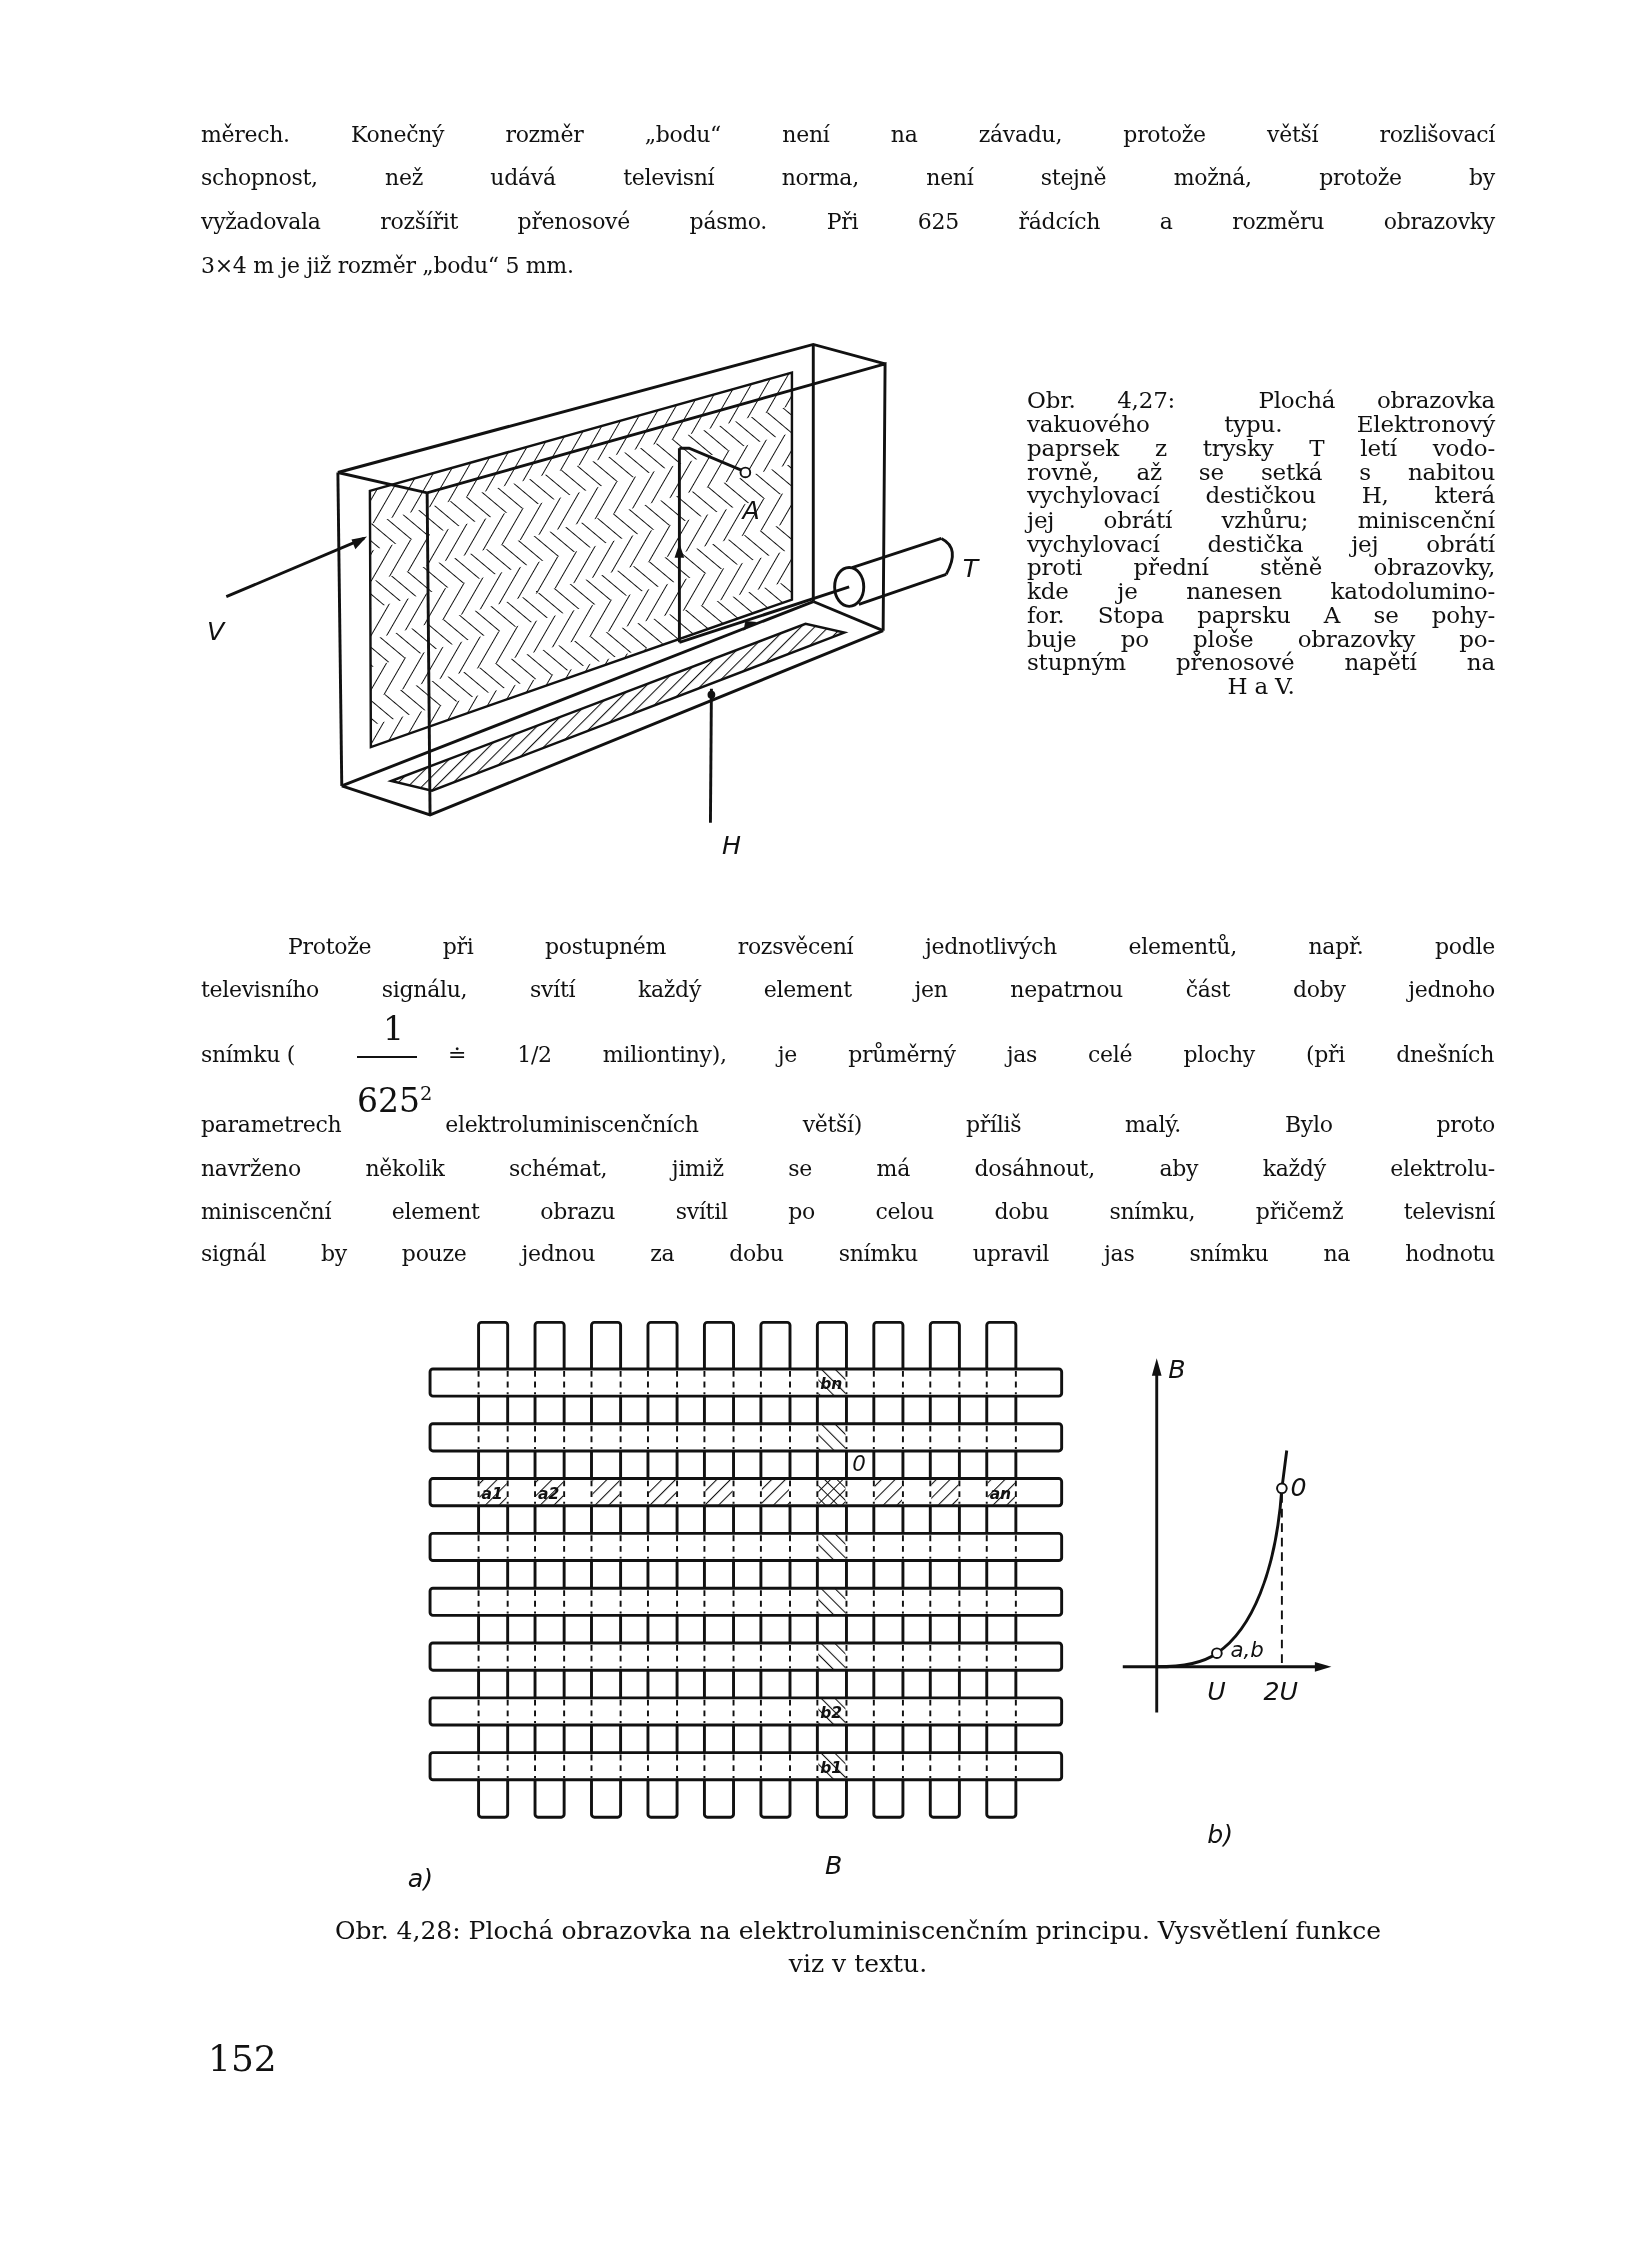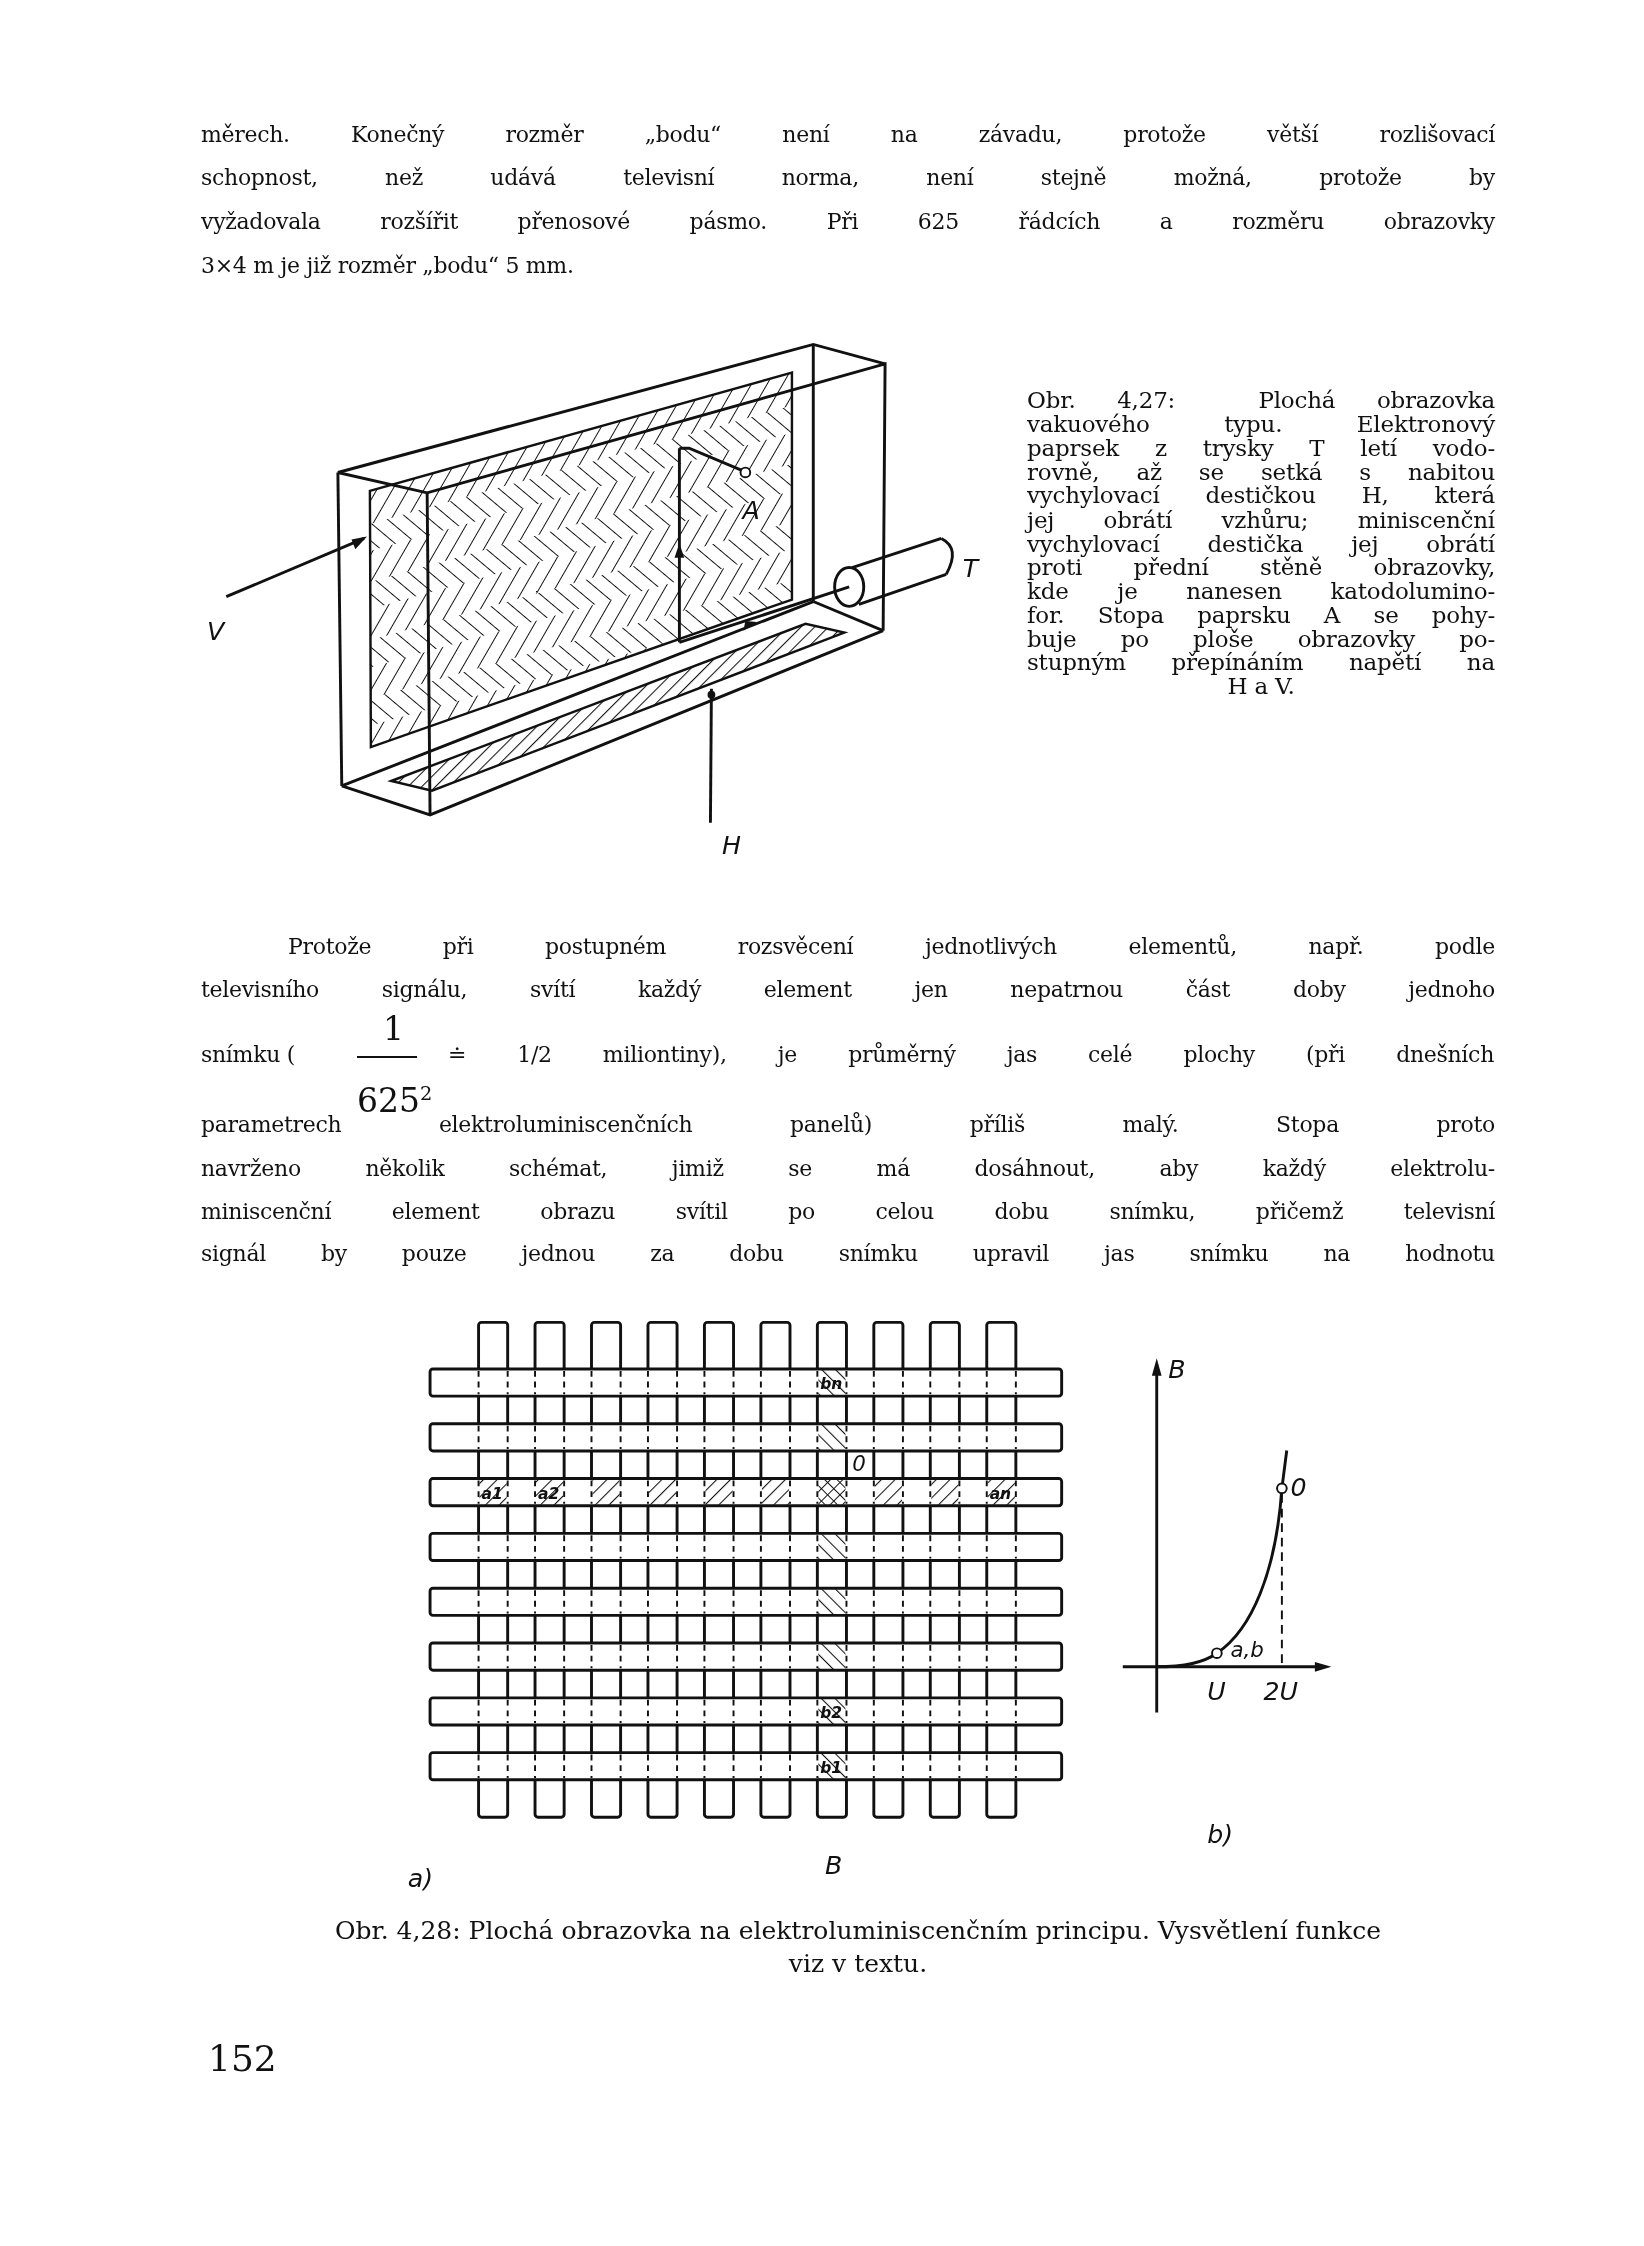--- a/index.html
+++ b/index.html
@@ -30,31 +30,31 @@
 <div class="cap" style="top:412px">vakuového typu. Elektronový</div>
 <div class="cap" style="top:436px">paprsek z trysky T letí vodo-</div>
 <div class="cap" style="top:460px">rovně, až se setká s nabitou</div>
 <div class="cap" style="top:483px">vychylovací destičkou H, která</div>
 <div class="cap" style="top:508px">jej obrátí vzhůru; miniscenční</div>
 <div class="cap" style="top:532px">vychylovací destička jej obrátí</div>
 <div class="cap" style="top:555px">proti přední stěně obrazovky,</div>
 <div class="cap" style="top:579px">kde je nanesen katodolumino-</div>
 <div class="cap" style="top:603px">for. Stopa paprsku A se pohy-</div>
 <div class="cap" style="top:627px">buje po ploše obrazovky po-</div>
-<div class="cap" style="top:650px">stupným přepínáním napětí na</div>
+<div class="cap" style="top:650px">stupným přenosové napětí na</div>
 <div class="cap center" style="top:674px">H a V.</div>
 
 <div class="line" style="top:927px; text-indent:87px">Protože při postupném rozsvěcení jednotlivých elementů, např. podle</div>
 <div class="line" style="top:970px">televisního signálu, svítí každý element jen nepatrnou část doby jednoho</div>
 <div class="line last" style="top:1035px; width:155px">snímku (</div>
 <span class="frac-num">1</span>
 <div class="frac-bar"></div>
 <span class="frac-den"><span>625</span><sup>2</sup></span>
 <div class="line" style="top:1035px; left:448px; width:1046px">≐ 1/2 miliontiny), je průměrný jas celé plochy (při dnešních</div>
-<div class="line" style="top:1105px">parametrech elektroluminiscenčních panelů) příliš malý. Stopa proto</div>
+<div class="line" style="top:1105px">parametrech elektroluminiscenčních větší) příliš malý. Bylo proto</div>
 <div class="line" style="top:1149px">navrženo několik schémat, jimiž se má dosáhnout, aby každý elektrolu-</div>
 <div class="line" style="top:1192px">miniscenční element obrazu svítil po celou dobu snímku, přičemž televisní</div>
 <div class="line" style="top:1234px">signál by pouze jednou za dobu snímku upravil jas snímku na hodnotu</div>
 
 <svg width="1645" height="2246" style="pointer-events:none" viewBox="0 0 1695 2315">
   <defs>
     <pattern id="hatchA" width="14" height="14" patternUnits="userSpaceOnUse" patternTransform="rotate(-50)">
       <line x1="0" y1="0" x2="0" y2="14" stroke="#111" stroke-width="2"></line>
     </pattern>
     <pattern id="hatchB" width="14" height="14" patternUnits="userSpaceOnUse" patternTransform="rotate(30)">

